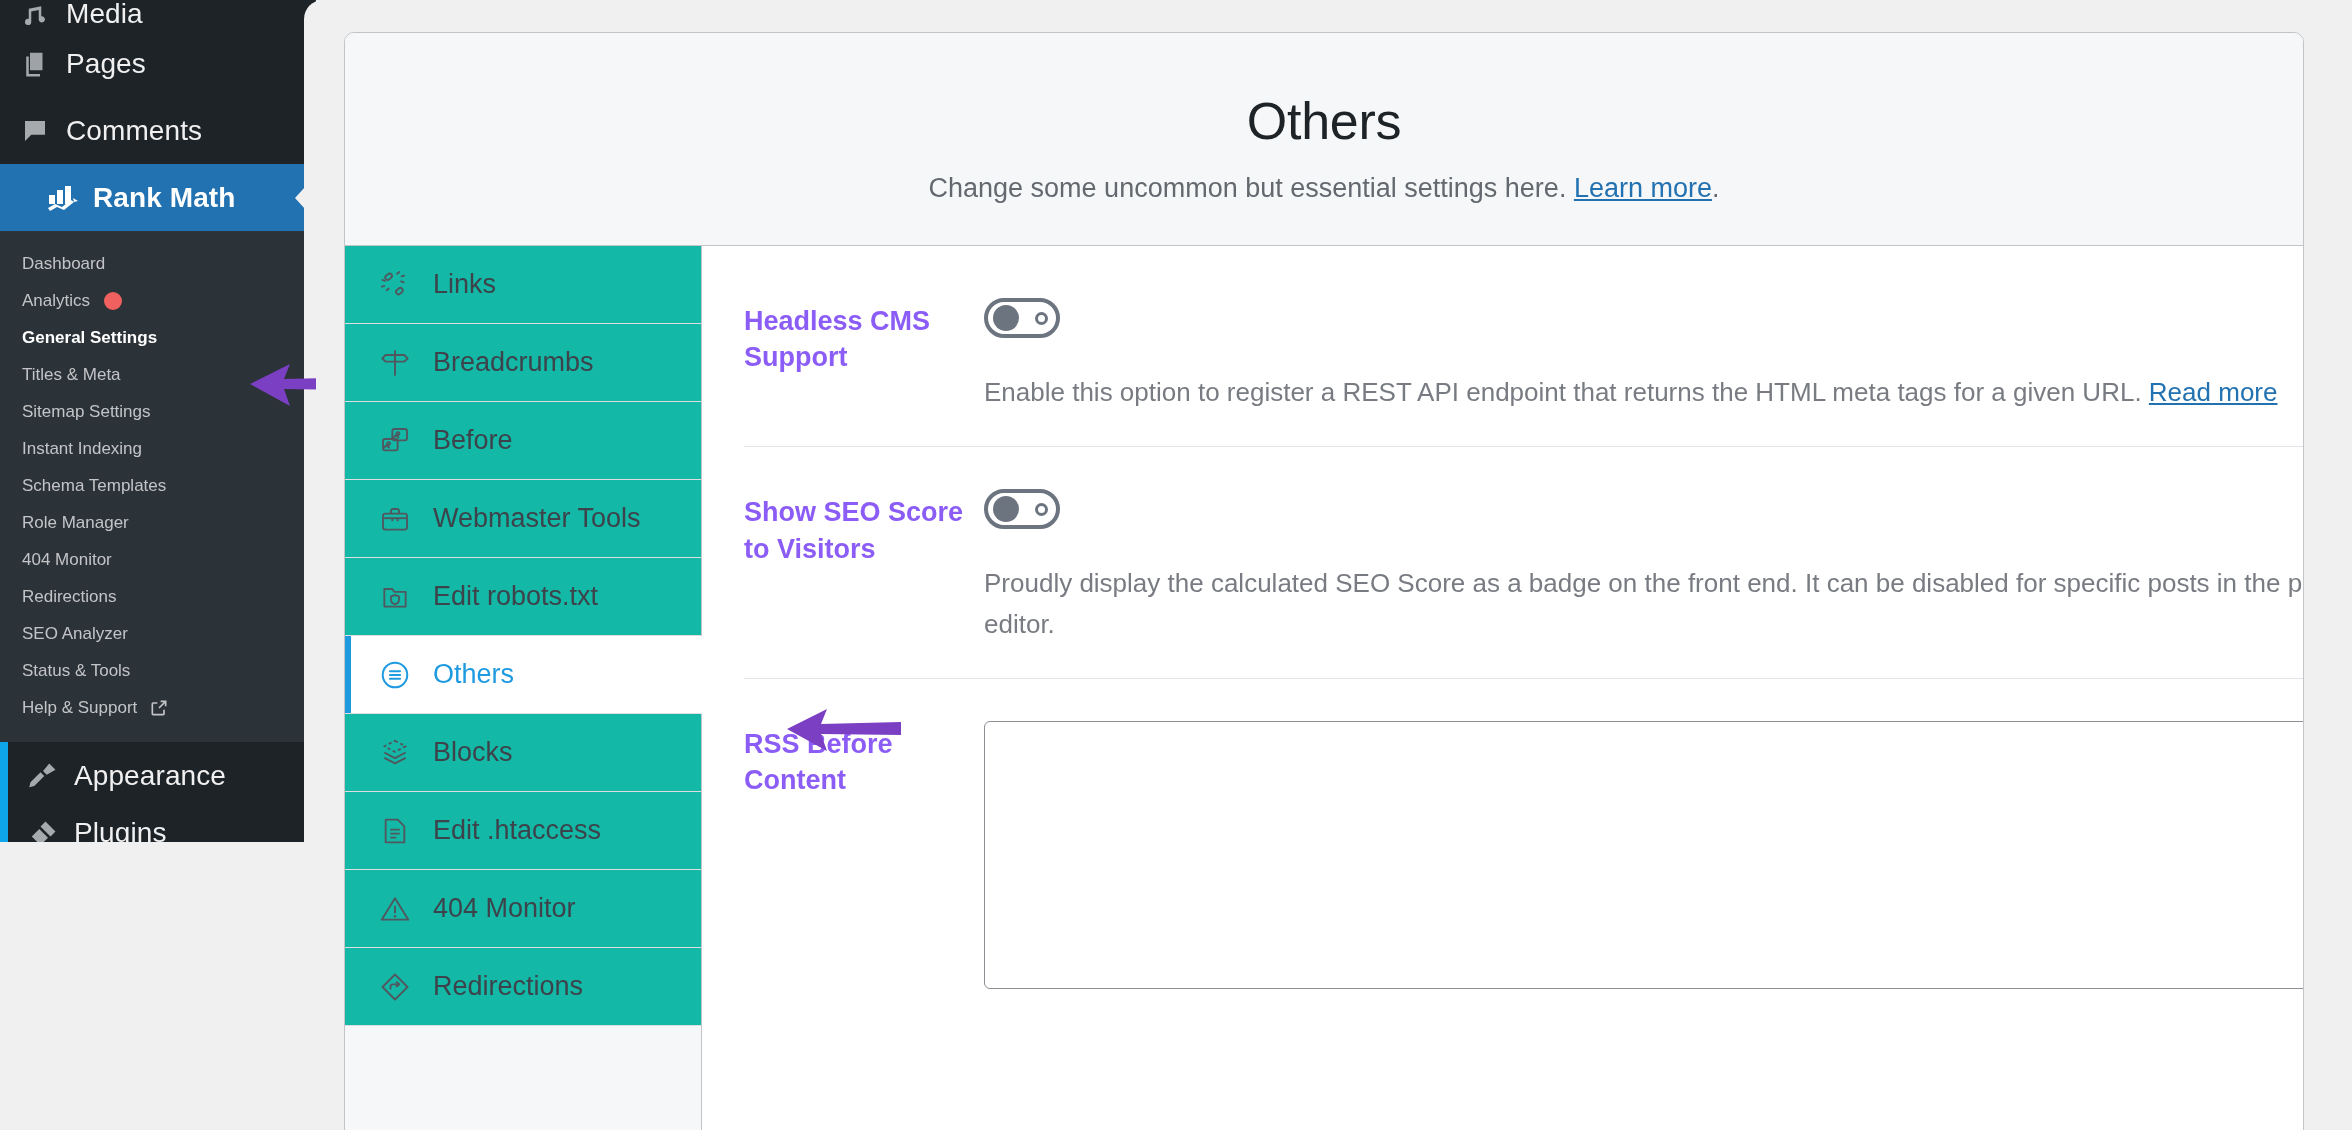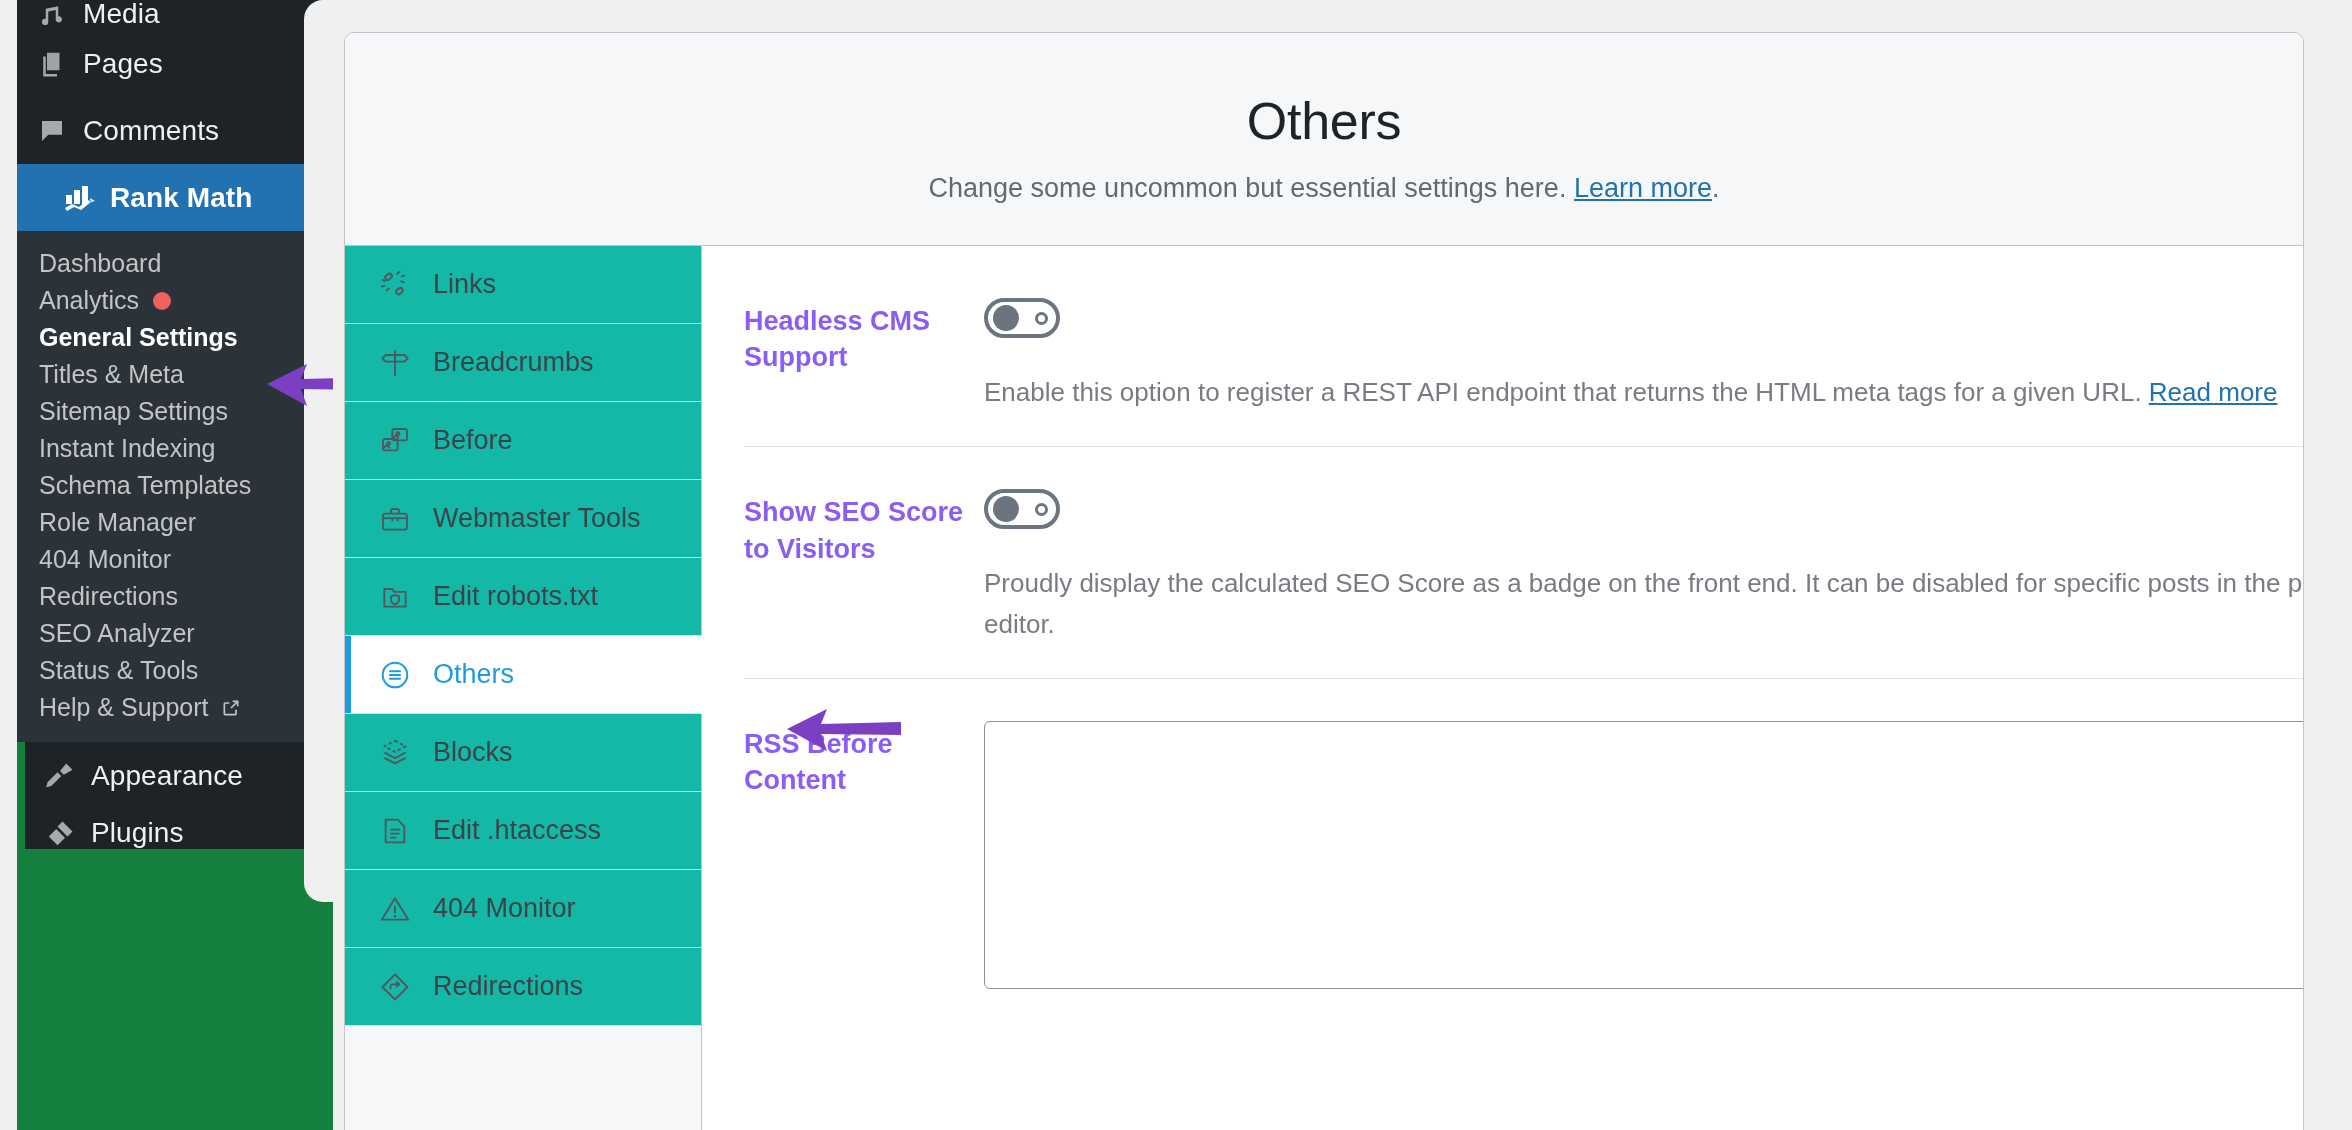--- a/index.html
+++ b/index.html
@@ -6,23 +6,23 @@
   html, body {
     width: 2352px; height: 1130px;
     overflow: hidden;
     background: #f0f0f1;
     font-family: "Liberation Sans", sans-serif;
     -webkit-font-smoothing: antialiased;
   }
 
   
   #wp-sidebar {
-    position: absolute; top: 0; left: 17px;
-    width: 316px; height: 1130px;
-    background: #15803d;
+    position: absolute; top: 0; left: 0;
+    width: 316px; height: 842px;
+    background: #0ea5e9;
     color: #c3c4c7;
     overflow: hidden;
   }
   .wp-top-group { background:#1d2327; }
   .wp-item {
     display: flex; align-items: center;
     height: 67px;
     padding-left: 20px;
     font-size: 28px;
     color: #f0f0f1;
@@ -52,21 +52,21 @@
     border-bottom: 24px solid transparent;
     border-right: 22px solid #f0f0f1;
   }
 
   
   .wp-submenu { background: #2c3338; padding: 14px 0 16px 0; }
   .wp-sub {
     display: flex; align-items: center;
     padding: 0 0 0 22px;
     height: 37px;
-    font-size: 25px;
+    font-size: 17px;
     color: #c3c4c7;
     white-space: nowrap;
   }
   .wp-sub.current { color: #fff; font-weight: 700; }
   .red-dot {
     display: inline-block;
     width: 18px; height: 18px; border-radius: 50%;
     background: #f0605e;
     margin-left: 14px;
   }

